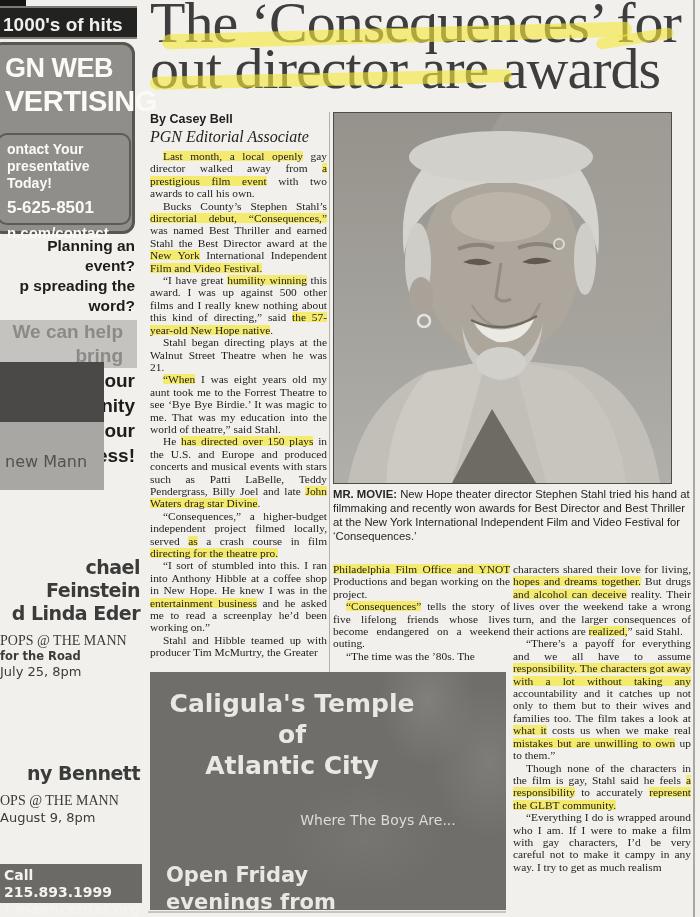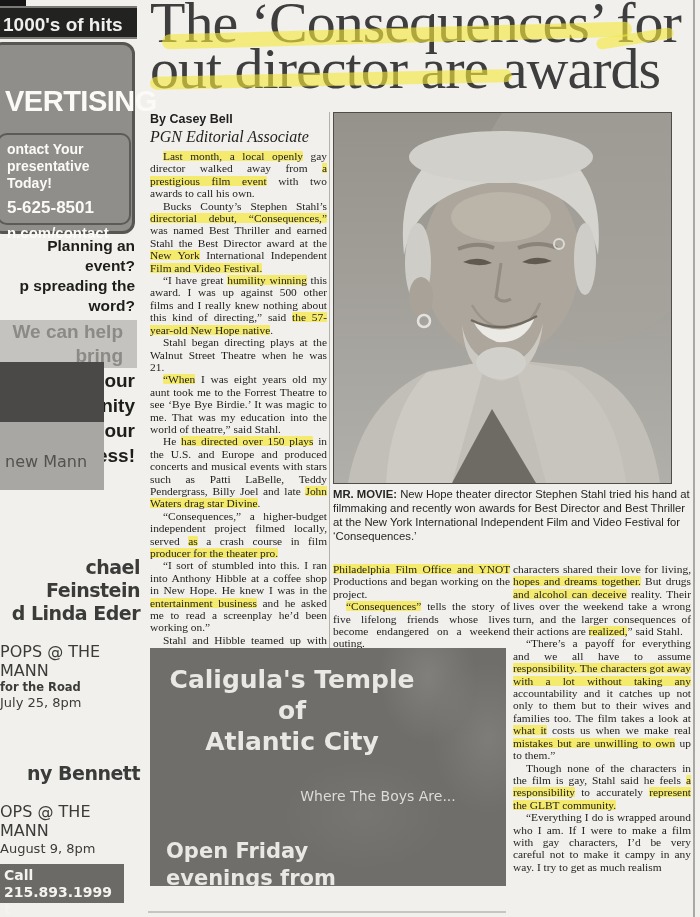--- a/index.html
+++ b/index.html
@@ -29,26 +29,26 @@
   .promo .p-line{font-size:15.5px;font-weight:bold;line-height:20px;padding-right:2px;}
   .promo .band{background:#c4c3bf;color:#8b8a86;font-size:19px;font-weight:bold;
                line-height:24px;margin-top:4px;padding-right:14px;}
   .promo .p-big{font-size:19px;font-weight:bold;line-height:25px;padding-right:2px;}
   .mann-dark{position:absolute;left:0;top:362px;width:104px;height:60px;background:#4a4947;}
   .mann-gray{position:absolute;left:0;top:422px;width:104px;height:68px;background:#a8a7a3;
              font-family:"DejaVu Sans",sans-serif;color:#53524f;font-size:16px;}
   .mann-gray span{position:absolute;left:5px;top:30px;}
   .mann-listing{position:absolute;font-family:"DejaVu Sans",sans-serif;color:#3b3b39;}
   .mann-listing .nm{font-size:19px;font-weight:bold;line-height:23px;letter-spacing:-.5px;text-align:right;}
-  .mann-listing .venue{font-size:16px;margin-top:17px;}
+  .mann-listing .venue{font-size:14px;margin-top:8px;font-family:Liberation Serif, serif;}
   .mann-listing .show{font-size:11.5px;font-weight:bold;}
   .mann-listing .date{font-size:13px;margin-top:1px;}
   .feinstein{left:0;top:556px;width:140px;}
   .bennett{left:0;top:762px;width:140px;}
-  .mann-bar{position:absolute;left:0;top:864px;width:124px;height:39px;background:#6b6a66;
+  .mann-bar{position:absolute;left:0;top:864px;width:142px;height:39px;background:#6b6a66;
             color:#f4f3ef;font-family:"DejaVu Sans",sans-serif;font-weight:bold;font-size:14px;
             line-height:17px;padding:3px 0 0 4px;box-sizing:border-box;}
   
   .headline{position:absolute;left:150px;top:0px;width:548px;font-size:58px;line-height:46px;
             color:#3e3e3e;letter-spacing:-1px;}
   .hl-stroke{position:absolute;background:rgba(246,232,60,.62);border-radius:8px;}
   .stroke1{left:162px;top:28px;width:470px;height:15px;transform:rotate(-1.6deg);}
   .stroke2{left:596px;top:33px;width:78px;height:11px;transform:rotate(-9deg);}
   .stroke3{left:150px;top:73px;width:362px;height:13px;transform:rotate(-1.2deg);}
   
@@ -64,21 +64,21 @@
   .col-divider{position:absolute;left:329px;top:112px;width:1px;height:566px;background:#b3b1ac;}
   .hl{background:linear-gradient(rgba(246,232,60,0) 12%,rgba(246,232,60,.72) 12% 88%,rgba(246,232,60,0) 88%);
       border-radius:3px;}
   
   .photo{position:absolute;left:333px;top:112px;width:339px;height:372px;border:1px solid #4e4d49;
          box-sizing:border-box;background:#a09e98;}
   .caption{position:absolute;left:333px;top:487px;width:357px;
            font-family:"Liberation Sans",sans-serif;font-size:11.3px;line-height:14px;color:#262626;}
   .caption .lead{font-weight:bold;}
   
-  .caligula{position:absolute;left:150px;top:648px;width:356px;height:238px;
+  .caligula{position:absolute;left:150px;top:672px;width:356px;height:238px;
             background:
               radial-gradient(ellipse 70px 95px at 78% 12%, rgba(255,255,255,.12), transparent 70%),
               radial-gradient(ellipse 80px 110px at 95% 38%, rgba(255,255,255,.10), transparent 70%),
               radial-gradient(ellipse 120px 80px at 60% 70%, rgba(255,255,255,.05), transparent 70%),
               #6f6e6a;
             color:#e9e8e4;font-family:"DejaVu Sans",sans-serif;overflow:hidden;}
   .caligula .title{position:absolute;left:12px;top:16px;width:260px;text-align:center;
                    font-size:25px;font-weight:bold;line-height:31px;}
   .caligula .tagline{position:absolute;left:100px;top:140px;width:256px;text-align:center;
                      font-size:14px;color:#dddcd8;}
@@ -92,20 +92,21 @@
 
   <div class="corner-black"></div>
   <div class="scan-edge"></div>
   <div class="bottom-rule"></div>
 
   <div class="hits-bar">
     <span>1000's of hits daily</span>
   </div>
 
   <div class="web-ad">
+    <div class="big1">GN WEB</div>
     <div class="big2">VERTISING</div>
     <div class="web-contact">
       <div class="c1">ontact Your</div>
       <div class="c1">presentative Today!</div>
       <div class="phone">5-625-8501</div>
       <div class="url">n.com/contact</div>
     </div>
   </div>
 
   <div class="promo">
@@ -153,21 +154,21 @@
     <div class="role">PGN Editorial Associate</div>
   </div>
 
   <div class="col col1">
     <p class="ind"><span class="hl">Last month, a local openly</span><span> gay director walked away from </span><span class="hl">a prestigious film event</span><span> with two awards to call his own.</span></p>
     <p class="ind"><span>Bucks County’s Stephen Stahl’s </span><span class="hl">directorial debut, “Consequences,”</span><span> was named Best Thriller and earned Stahl the Best Director award at the </span><span class="hl">New York</span><span> International Independent </span><span class="hl">Film and Video Festival.</span></p>
     <p class="ind"><span>“I have great </span><span class="hl">humility winning</span><span> this award. I was up against 500 other films and I really knew nothing about this kind of directing,” said </span><span class="hl">the 57-year-old New Hope native</span><span>.</span></p>
     <p class="ind"><span>Stahl began directing plays at the Walnut Street Theatre when he was 21.</span></p>
     <p class="ind"><span class="hl">“When</span><span> I was eight years old my aunt took me to the Forrest Theatre to see ‘Bye Bye Birdie.’ It was magic to me. That was my education into the world of theatre,” said Stahl.</span></p>
     <p class="ind"><span>He </span><span class="hl">has directed over 150 plays</span><span> in the U.S. and Europe and produced concerts and musical events with stars such as Patti LaBelle, Teddy Pendergrass, Billy Joel and late </span><span class="hl">John Waters drag star Divine</span><span>.</span></p>
-    <p class="ind"><span>“Consequences,” a higher-budget independent project filmed locally, served </span><span class="hl">as</span><span> a crash course in film </span><span class="hl">producer for the theater pro.</span></p>
+    <p class="ind"><span>“Consequences,” a higher-budget independent project filmed locally, served </span><span class="hl">as</span><span> a crash course in film </span><span class="hl">directing for the theatre pro.</span></p>
     <p class="ind"><span>“I sort of stumbled into this. I ran into Anthony Hibble at a coffee shop in New Hope. He knew I was in the </span><span class="hl">entertainment business</span><span> and he asked me to read a screenplay he’d been working on.”</span></p>
     <p class="ind"><span>Stahl and Hibble teamed up with producer Tim McMurtry, the Greater</span></p>
   </div>
   <div class="col-divider"></div>
 
   <div class="photo">
     <svg width="337" height="370" viewBox="0 0 337 370" xmlns="http://www.w3.org/2000/svg">
       <defs>
         <linearGradient id="bg" x1="0" y1="0" x2="0" y2="1">
           <stop offset="0" stop-color="#94928b"></stop>

